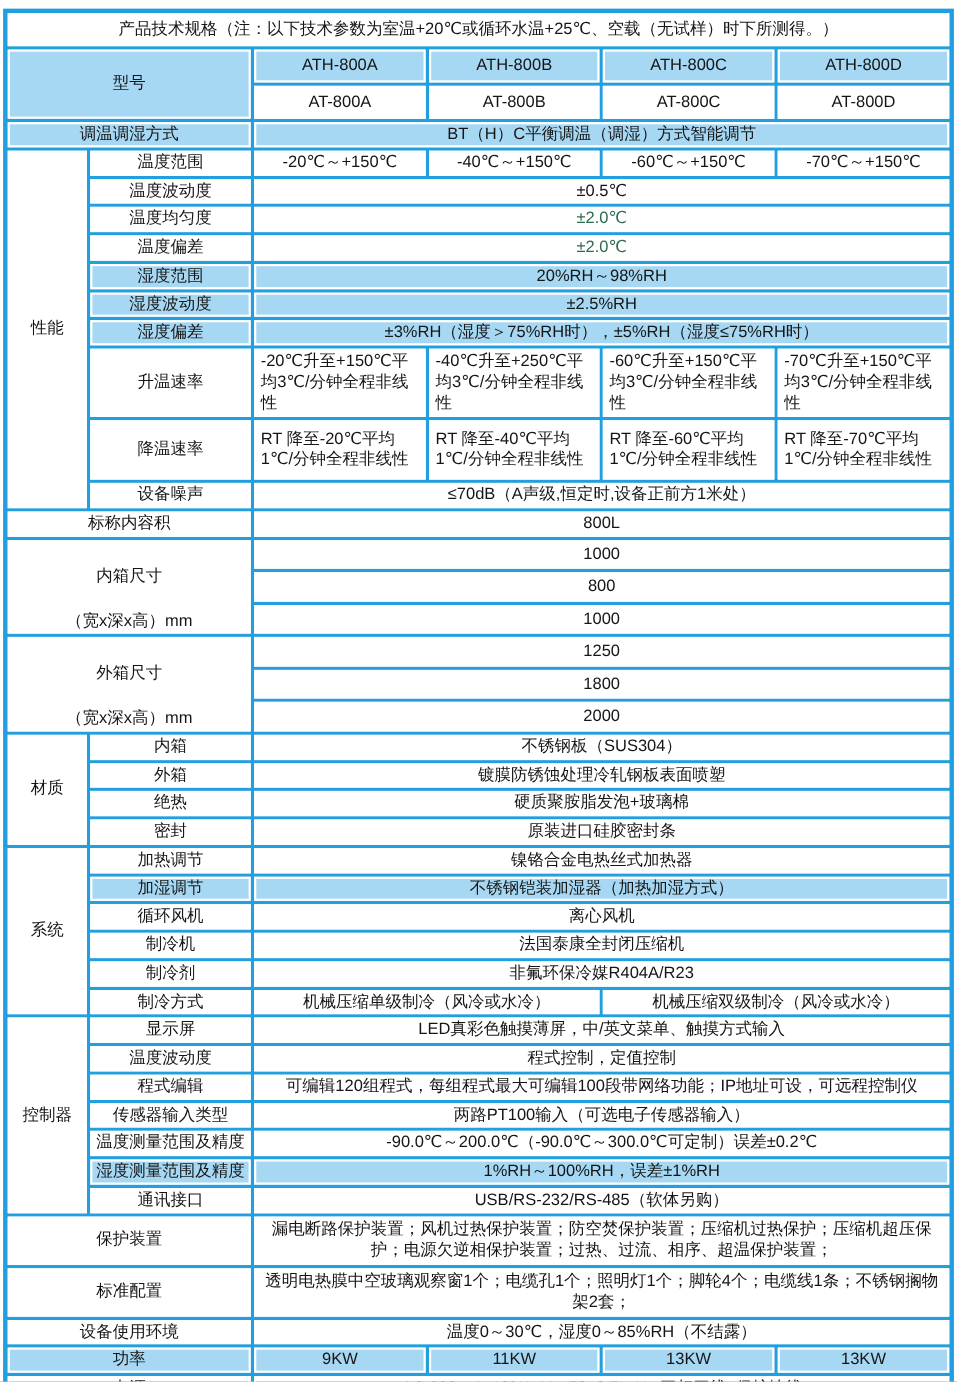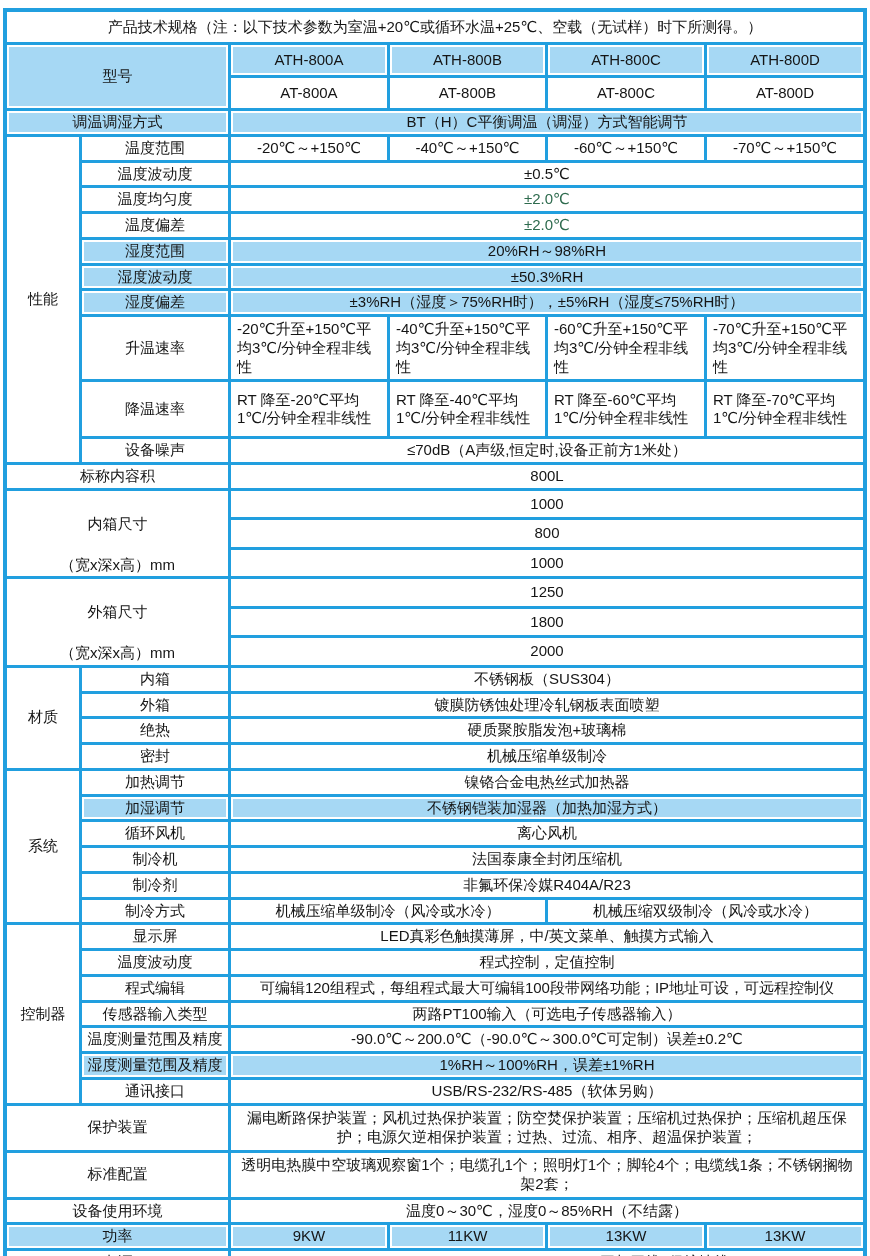--- a/index.html
+++ b/index.html
@@ -88,30 +88,30 @@
     <tr class="h22">
       <td>温度偏差</td>
       <td colspan="4" class="g">±2.0℃</td>
     </tr>
     <tr class="h22">
       <td class="l">湿度范围</td>
       <td class="l" colspan="4">20%RH～98%RH</td>
     </tr>
     <tr class="h22">
       <td class="l">湿度波动度</td>
-      <td class="l" colspan="4">±50.3%RH</td>
+      <td class="l" colspan="4">±2.5%RH</td>
     </tr>
     <tr class="h22">
       <td class="l">湿度偏差</td>
       <td class="l" colspan="4">±3%RH（湿度＞75%RH时），±5%RH（湿度≤75%RH时）</td>
     </tr>
     <tr class="h62">
       <td>升温速率</td>
       <td class="ta-l">-20℃升至+150℃平均3℃/分钟全程非线性</td>
-      <td class="ta-l">-40℃升至+150℃平均3℃/分钟全程非线性</td>
+      <td class="ta-l">-40℃升至+250℃平均3℃/分钟全程非线性</td>
       <td class="ta-l">-60℃升至+150℃平均3℃/分钟全程非线性</td>
       <td class="ta-l">-70℃升至+150℃平均3℃/分钟全程非线性</td>
     </tr>
     <tr class="h54">
       <td>降温速率</td>
       <td class="ta-l">RT 降至-20℃平均1℃/分钟全程非线性</td>
       <td class="ta-l">RT 降至-40℃平均1℃/分钟全程非线性</td>
       <td class="ta-l">RT 降至-60℃平均1℃/分钟全程非线性</td>
       <td class="ta-l">RT 降至-70℃平均1℃/分钟全程非线性</td>
     </tr>
@@ -157,21 +157,21 @@
     <tr class="h22">
       <td>外箱</td>
       <td colspan="4">镀膜防锈蚀处理冷轧钢板表面喷塑</td>
     </tr>
     <tr class="h22">
       <td>绝热</td>
       <td colspan="4">硬质聚胺脂发泡+玻璃棉</td>
     </tr>
     <tr class="h22">
       <td>密封</td>
-      <td colspan="4">机械压缩单级制冷</td>
+      <td colspan="4">原装进口硅胶密封条</td>
     </tr>
     <tr class="h22">
       <td rowspan="6">系统</td>
       <td>加热调节</td>
       <td colspan="4">镍铬合金电热丝式加热器</td>
     </tr>
     <tr class="h22">
       <td class="l">加湿调节</td>
       <td class="l" colspan="4">不锈钢铠装加湿器（加热加湿方式）</td>
     </tr>

